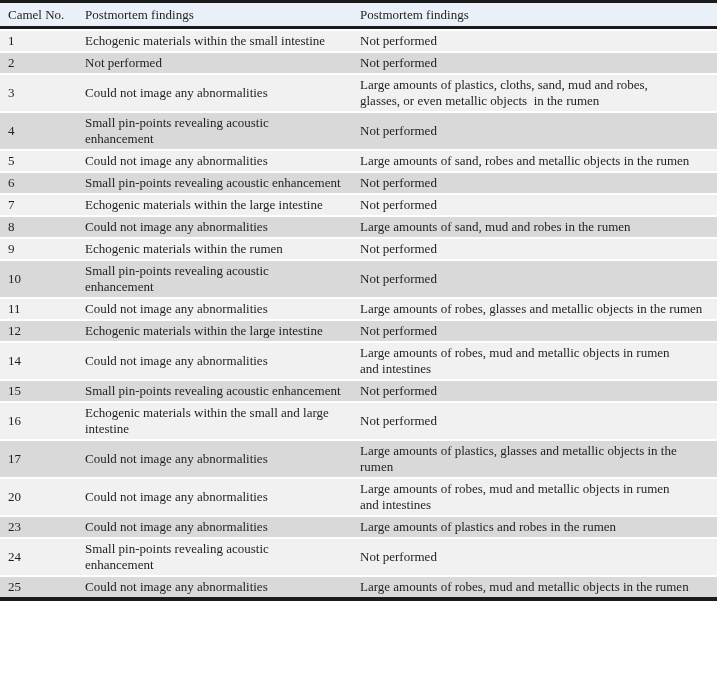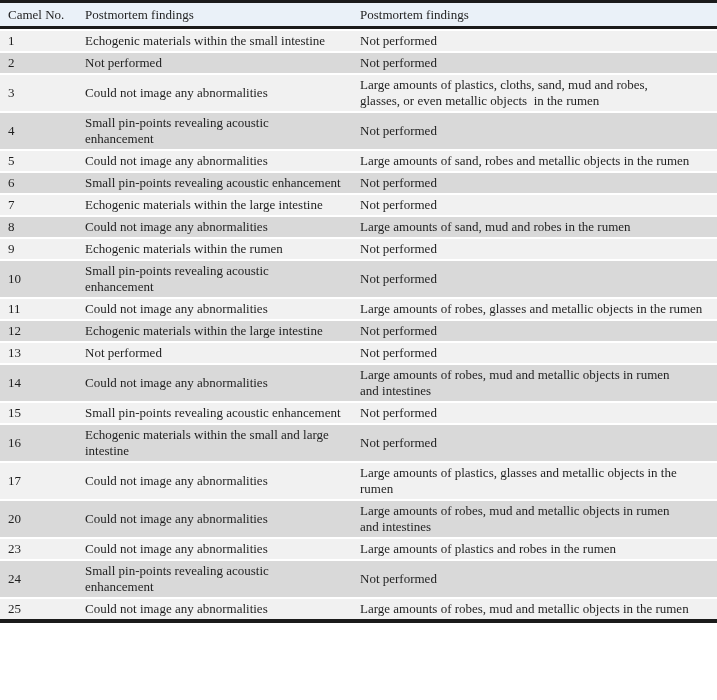--- a/index.html
+++ b/index.html
@@ -126,25 +126,20 @@
             <td class="cell-no">11</td>
             <td class="cell-sono">Could not image any abnormalities</td>
             <td class="cell-post">Large amounts of robes, glasses and metallic objects in the rumen</td>
           </tr>
         <tr>
             <td class="cell-no">12</td>
             <td class="cell-sono">Echogenic materials within the large intestine</td>
             <td class="cell-post">Not performed</td>
           </tr>
         <tr>
-            <td class="cell-no">13</td>
-            <td class="cell-sono">Not performed</td>
-            <td class="cell-post">Not performed</td>
-          </tr>
-        <tr>
             <td class="cell-no">14</td>
             <td class="cell-sono">Could not image any abnormalities</td>
             <td class="cell-post">Large amounts of robes, mud and metallic objects in rumen
 and intestines</td>
           </tr>
         <tr>
             <td class="cell-no">15</td>
             <td class="cell-sono">Small pin-points revealing acoustic enhancement</td>
             <td class="cell-post">Not performed</td>
           </tr>

